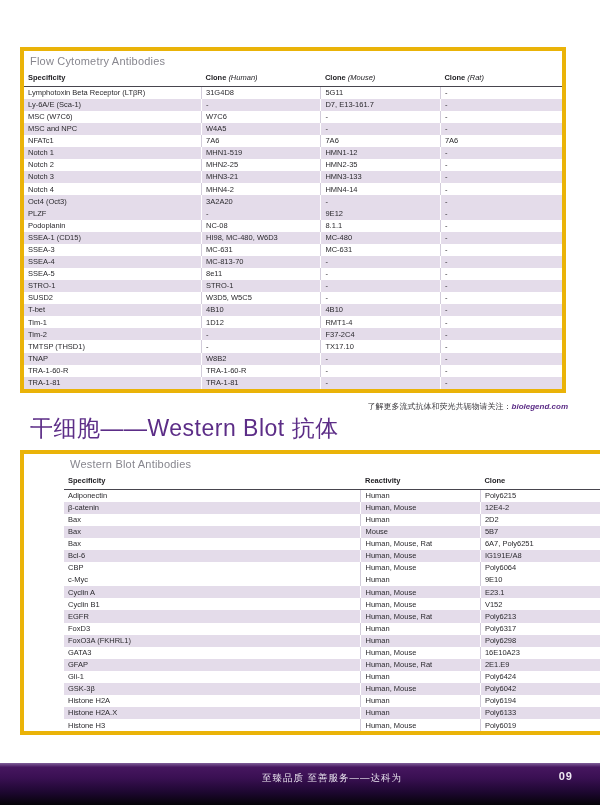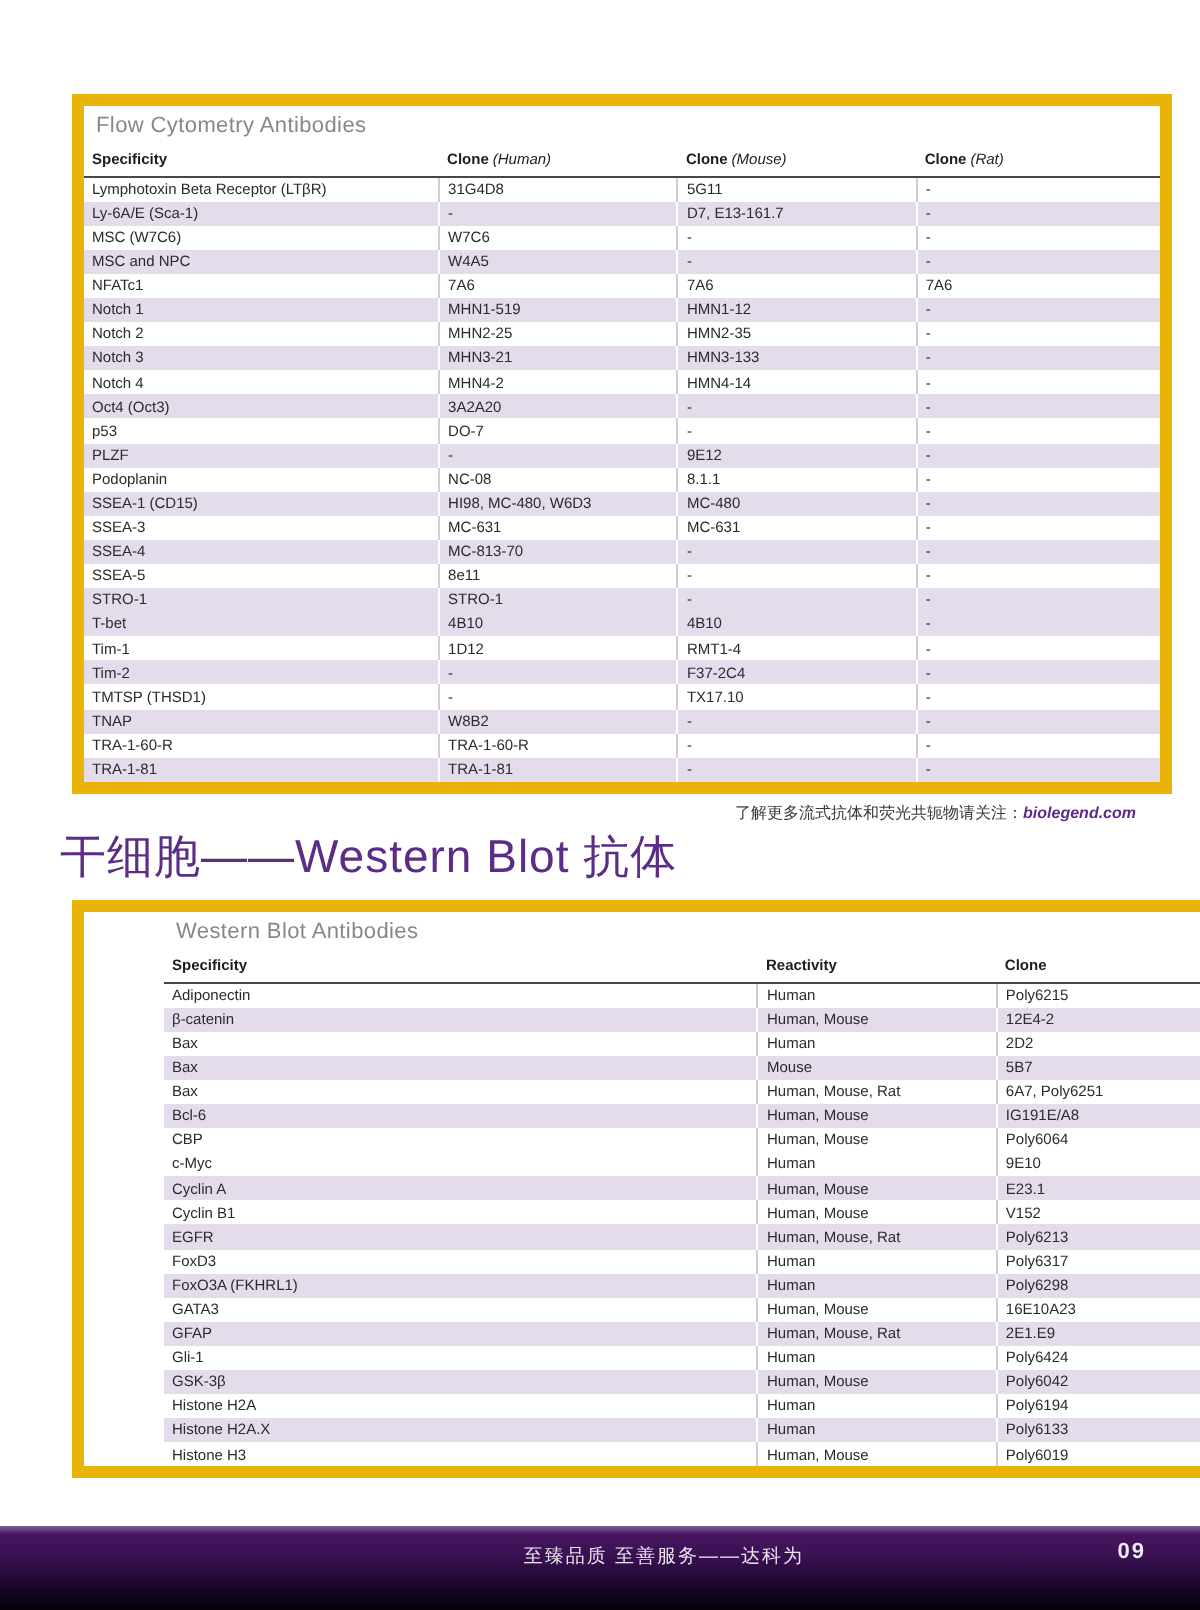--- a/index.html
+++ b/index.html
@@ -3,22 +3,22 @@
 <meta charset="utf-8">
 <style>
   html,body{margin:0;padding:0;}
   body{
     width:600px;height:805px;position:relative;overflow:hidden;
     background:#ffffff;
     font-family:"Liberation Sans","DejaVu Sans",sans-serif;
     color:#2b2a2e;
   }
   .tbox{
-    position:absolute;left:36px;width:538px;
-    border:6px solid #eab308;background:#fff;
+    position:absolute;left:20px;width:538px;
+    border:4px solid #eab308;background:#fff;
   }
   .tbox-title{
     color:#87868e;font-size:11px;padding:4px 6px 3px 6px;
     letter-spacing:.2px;
   }
   table{border-collapse:collapse;width:100%;table-layout:fixed;}
   th{
     text-align:left;font-size:7.5px;font-weight:bold;color:#1d1c20;
     padding:3px 4px 3.5px 4px;border-bottom:1.6px solid #47454e;
   }
@@ -126,26 +126,20 @@
           <td>MHN4-2</td>
           <td>HMN4-14</td>
           <td>-</td>
         </tr>
         <tr class="shaded">
           <td>Oct4 (Oct3)</td>
           <td>3A2A20</td>
           <td>-</td>
           <td>-</td>
         </tr>
-        <tr>
-          <td>p53</td>
-          <td>DO-7</td>
-          <td>-</td>
-          <td>-</td>
-        </tr>
         <tr class="shaded">
           <td>PLZF</td>
           <td>-</td>
           <td>9E12</td>
           <td>-</td>
         </tr>
         <tr>
           <td>Podoplanin</td>
           <td>NC-08</td>
           <td>8.1.1</td>
@@ -171,20 +165,26 @@
         </tr>
         <tr>
           <td>SSEA-5</td>
           <td>8e11</td>
           <td>-</td>
           <td>-</td>
         </tr>
         <tr class="shaded">
           <td>STRO-1</td>
           <td>STRO-1</td>
+          <td>-</td>
+          <td>-</td>
+        </tr>
+        <tr>
+          <td>SUSD2</td>
+          <td>W3D5, W5C5</td>
           <td>-</td>
           <td>-</td>
         </tr>
         <tr class="shaded">
           <td>T-bet</td>
           <td>4B10</td>
           <td>4B10</td>
           <td>-</td>
         </tr>
         <tr>

